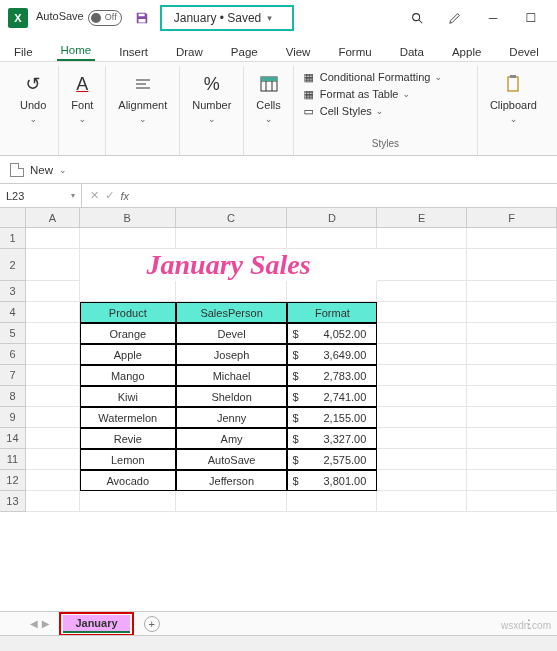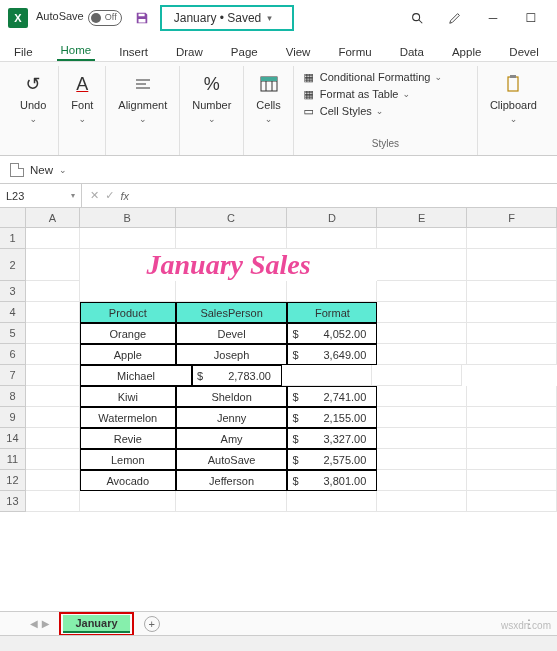--- a/index.html
+++ b/index.html
@@ -66,21 +66,21 @@
     .th-cell { background: #5eead4; font-weight: normal; justify-content: center; border: 1px solid #000; }
     .td-cell { border: 1px solid #000; justify-content: center; background: #fff; }
     .sales-cell { justify-content: flex-start; }
     .dollar { width: 14px; text-align: left; }
     .amount { flex: 1; text-align: right; padding-right: 6px; }
     
     
     .sheettabs { position: absolute; bottom: 16px; left: 0; right: 0; height: 24px; border-top: 1px solid #ccc; display: flex; align-items: center; padding-left: 30px; background: #fafafa; }
     .sheet-nav { display: flex; gap: 4px; margin-right: 10px; color: #aaa; font-size: 10px; }
     .sheet-tab { border: 2px solid #d40000; padding: 1px 2px; }
-    .sheet-tab-inner { border-bottom: 2px solid #107c41; padding: 2px 12px; font-size: 11px; font-weight: bold; background: #86efac; }
+    .sheet-tab-inner { border-bottom: 2px solid #107c41; padding: 2px 12px; font-size: 11px; font-weight: bold; background: #f0abfc; }
     .add-sheet { margin-left: 10px; width: 16px; height: 16px; border: 1px solid #aaa; border-radius: 50%; display: flex; align-items: center; justify-content: center; font-size: 11px; color: #666; }
     .sheettabs-right { margin-left: auto; padding-right: 20px; color: #888; letter-spacing: 2px; }
     
     .statusbar { position: absolute; bottom: 0; left: 0; right: 0; height: 16px; background: #f0f0f0; border-top: 1px solid #ccc; }
     
     .watermark { position: absolute; bottom: 20px; right: 6px; font-size: 10px; color: #bbb; }
   </style>
 </head>
 <body>
 
@@ -314,20 +314,21 @@
     <div class="cell cD td-cell sales-cell">
           <span class="dollar">$</span>
           <span class="amount">3,649.00</span>
         </div>
     <div class="cell cE"></div>
     <div class="cell cF"></div>
       </div>
       <div class="row">
     <div class="row-header">7</div>
     <div class="cell cA"></div>
+    <div class="cell cB td-cell">Mango</div>
     <div class="cell cC td-cell">Michael</div>
     <div class="cell cD td-cell sales-cell">
           <span class="dollar">$</span>
           <span class="amount">2,783.00</span>
         </div>
     <div class="cell cE"></div>
     <div class="cell cF"></div>
       </div>
       <div class="row">
     <div class="row-header">8</div>

